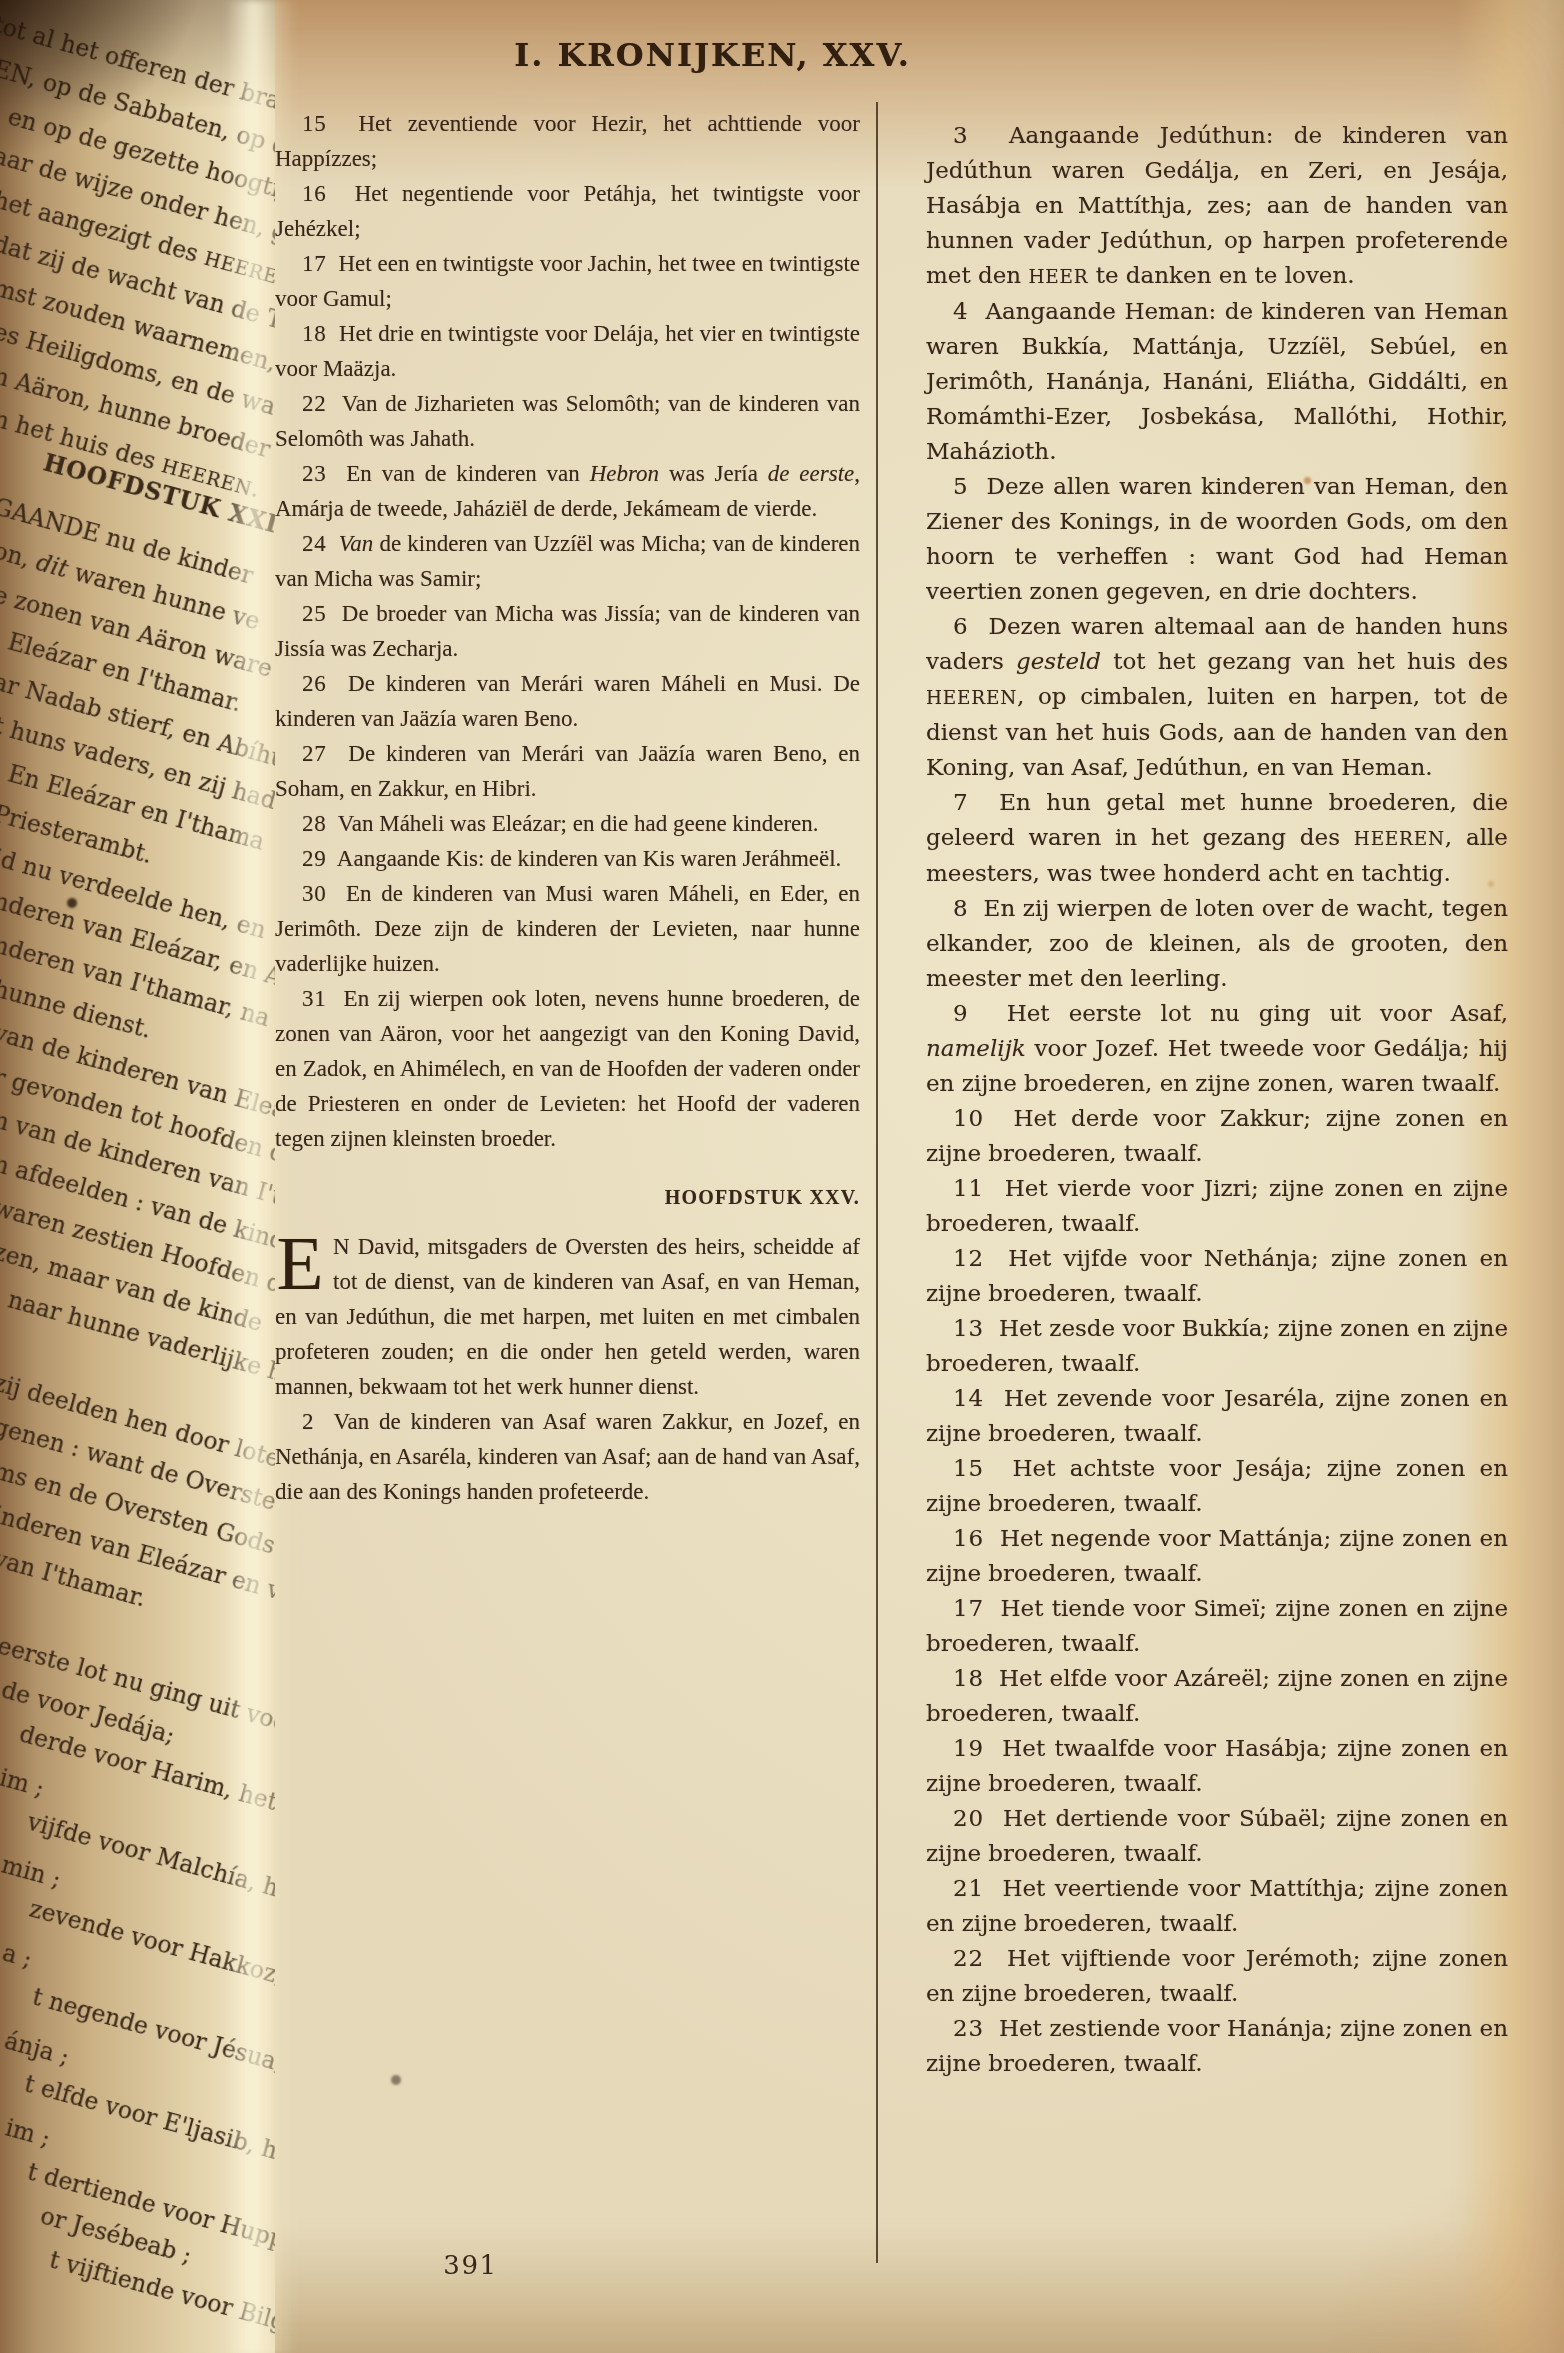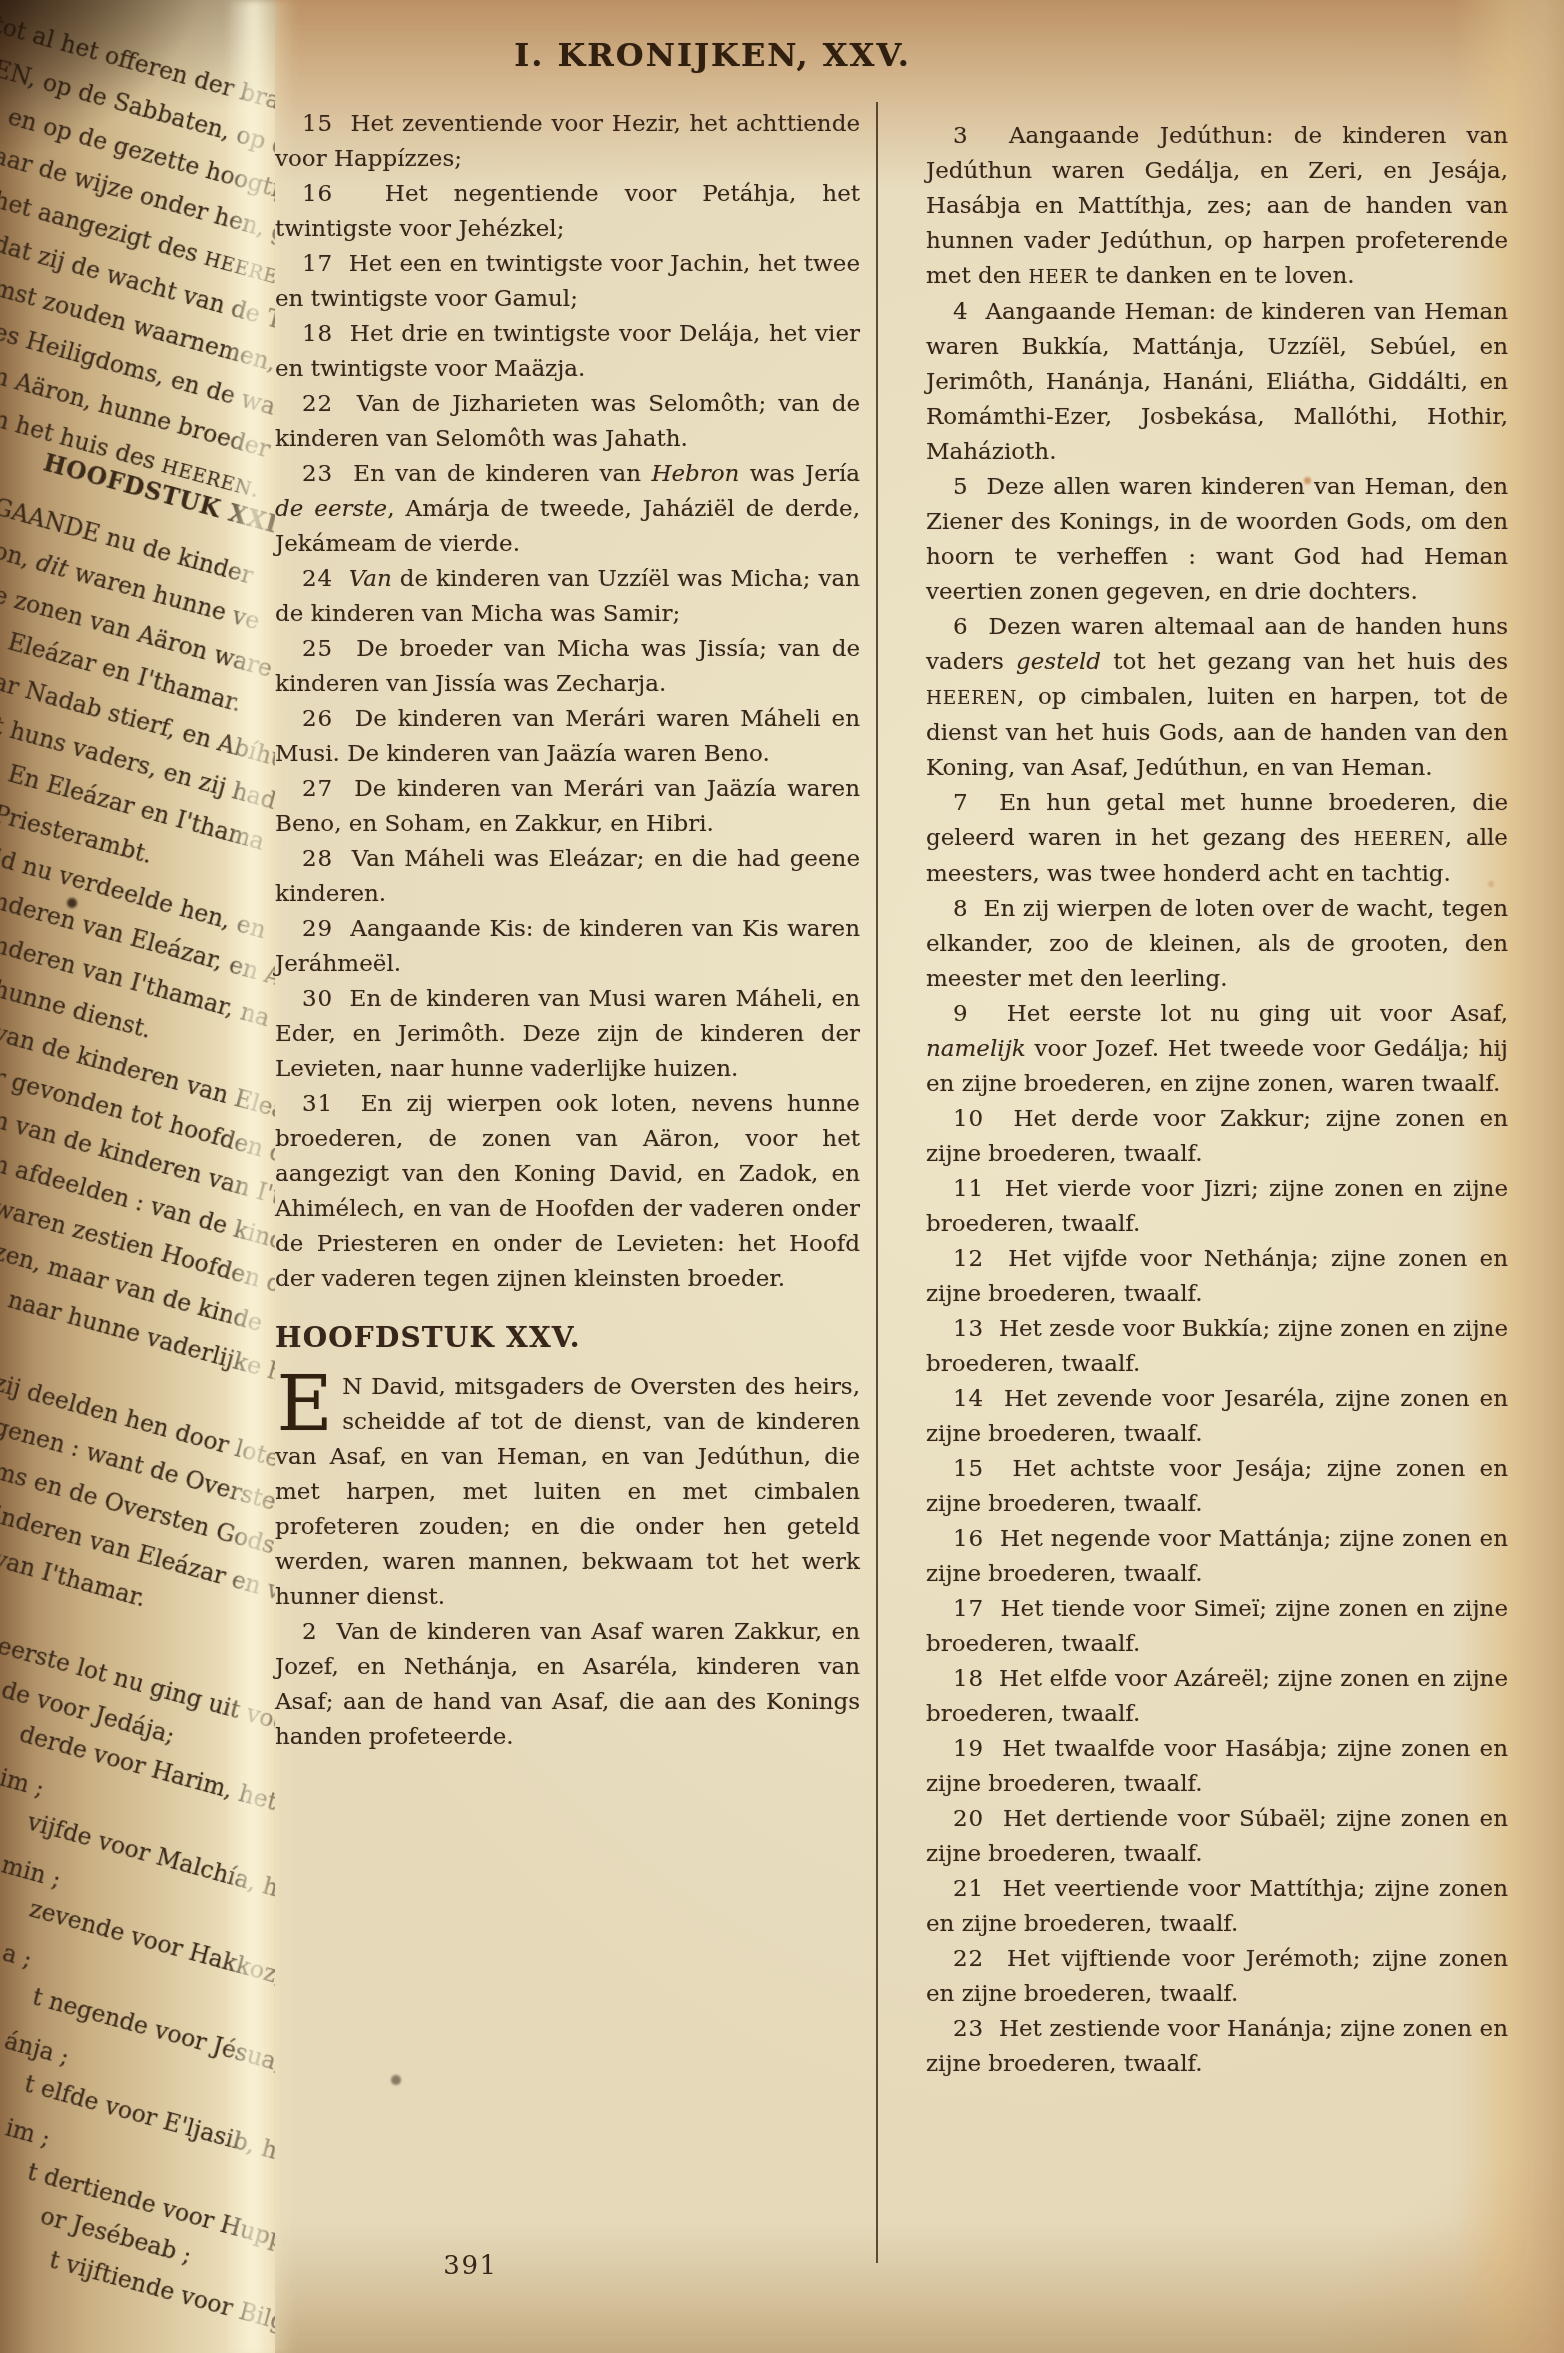--- a/index.html
+++ b/index.html
@@ -40,27 +40,27 @@
   
   .page-header{
     position:absolute;top:36px;left:423px;width:579px;text-align:center;
     font-size:32px;font-weight:bold;letter-spacing:2px;color:#31200f;
     text-shadow:0 0 0.8px rgba(49,32,15,.45);
   }
   .divider{position:absolute;left:876px;top:102px;width:2.3px;height:2161px;
     background:rgba(56,39,21,.8);filter:blur(0.4px);}
   .col{position:absolute;top:106px;font-size:23px;text-align:justify;
     text-shadow:0 0 0.8px rgba(56,38,26,.3);}
-  .col-left{left:275px;width:585px;line-height:35px;}
+  .col-left{left:275px;width:585px;line-height:35px;font-family:Liberation Serif, serif;}
   .col-right{left:926px;width:582px;line-height:35px;margin-top:12px;}
   .verse{margin:0;text-indent:27px;}
   .vn{letter-spacing:0.8px;}
   .it{font-style:italic;}
   .sc{font-size:.8em;letter-spacing:0.8px;}
-  .chapter-heading{font-size:28px;font-weight:bold;text-align:left;
+  .chapter-heading{font-size:20px;font-weight:bold;text-align:right;
     letter-spacing:1.2px;margin:23.5px 0 14px;text-indent:0;}
   .dropcap-verse{text-indent:0;}
   .dropcap{float:left;font-size:77px;line-height:63px;margin:3.9px 9.4px 0 1.6px;color:#31200f;}
   .page-number{position:absolute;top:2250px;left:275px;width:391px;text-align:center;
     font-size:26px;letter-spacing:1.6px;}
   .speck{position:absolute;border-radius:50%;}
 </style>
 </head>
 <body>
 

